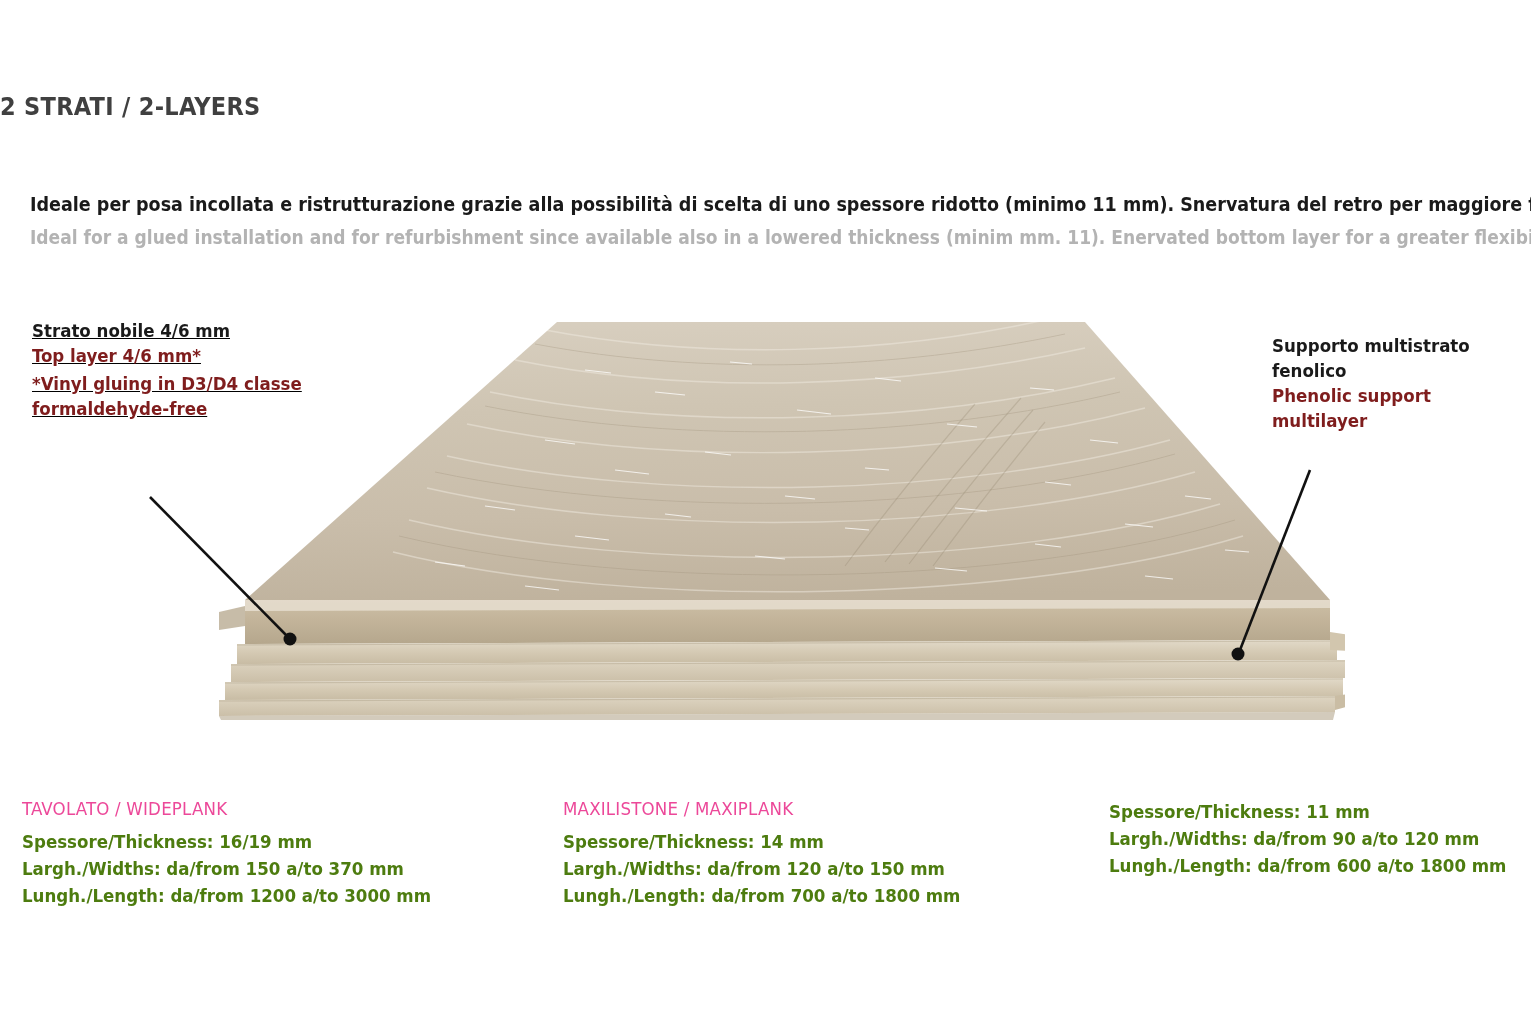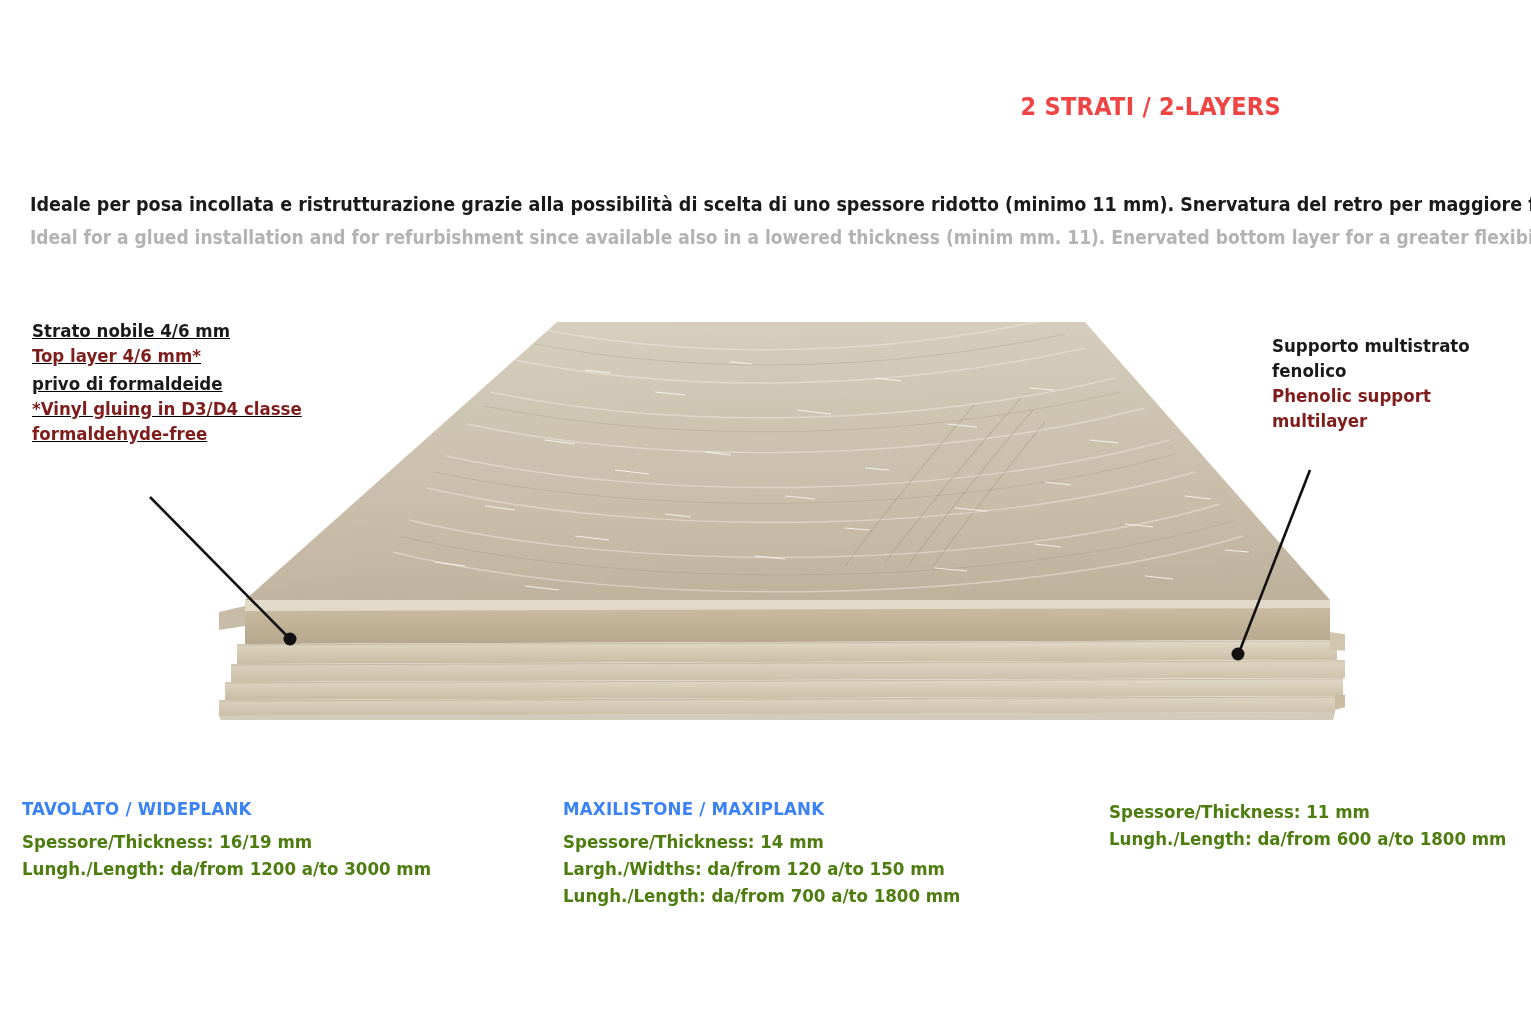--- a/index.html
+++ b/index.html
@@ -19,25 +19,25 @@
     inset: 0;
     background: #ffffff;
   }
 
   
   .title {
     position: absolute;
     top: 92px;
     left: 0;
     width: 1281px;
-    text-align: right;
+    text-align: left;
     font-size: 25px;
     font-weight: bold;
     letter-spacing: 0.3px;
-    color: #ef4444;
+    color: #404040;
   }
 
   
   .intro {
     position: absolute;
     top: 192px;
     left: 30px;
     width: 1471px;
   }
   .intro .it {
@@ -110,22 +110,22 @@
   }
   .spec-col {
     position: absolute;
     top: 0;
   }
   .spec-col.c0 { left: 22px; }
   .spec-col.c1 { left: 563px; }
   .spec-col.c2 { left: 1109px; }
   .spec-head {
     font-size: 18.5px;
-    font-weight: bold;
-    color: #3b82f6;
+    font-weight: normal;
+    color: #ec4899;
     letter-spacing: 0.2px;
     margin-bottom: 9px;
     white-space: nowrap;
   }
   .spec-line {
     font-size: 18.5px;
     font-weight: bold;
     color: #4d7c0f;
     line-height: 27px;
     white-space: nowrap;
@@ -256,43 +256,44 @@
     <line x1="150" y1="497" x2="288" y2="637" stroke="#111111" stroke-width="2.6"></line>
     <circle cx="290" cy="639" r="6.5" fill="#111111"></circle>
     <line x1="1310" y1="470" x2="1240" y2="650" stroke="#111111" stroke-width="2.6"></line>
     <circle cx="1238" cy="654" r="6.5" fill="#111111"></circle>
   </svg>
 
   <div class="callout-left">
     <div class="co-it">Strato nobile 4/6 mm</div>
     <div class="co-en">Top layer 4/6 mm*</div>
     <div class="gap-sm"></div>
-    <div class="co-it">privo di formaldeide</div>
     <div class="co-en">*Vinyl gluing in D3/D4 classe</div>
     <div class="co-en">formaldehyde-free</div>
   </div>
 
   <div class="callout-right">
     <div class="co-it">Supporto multistrato</div>
     <div class="co-it">fenolico</div>
     <div class="co-en">Phenolic support</div>
     <div class="co-en">multilayer</div>
   </div>
 
   <div class="specs">
     <div class="spec-col c0">
       <div class="spec-head">TAVOLATO / WIDEPLANK</div>
       <div class="spec-line">Spessore/Thickness: 16/19 mm</div>
+      <div class="spec-line">Largh./Widths: da/from 150 a/to 370 mm</div>
       <div class="spec-line">Lungh./Length: da/from 1200 a/to 3000 mm</div>
     </div>
     <div class="spec-col c1">
       <div class="spec-head">MAXILISTONE / MAXIPLANK</div>
       <div class="spec-line">Spessore/Thickness: 14 mm</div>
       <div class="spec-line">Largh./Widths: da/from 120 a/to 150 mm</div>
       <div class="spec-line">Lungh./Length: da/from 700 a/to 1800 mm</div>
     </div>
     <div class="spec-col c2">
       <div class="spec-line">Spessore/Thickness: 11 mm</div>
+      <div class="spec-line">Largh./Widths: da/from 90 a/to 120 mm</div>
       <div class="spec-line">Lungh./Length: da/from 600 a/to 1800 mm</div>
     </div>
   </div>
 
 </div>
 
 </body></html>

